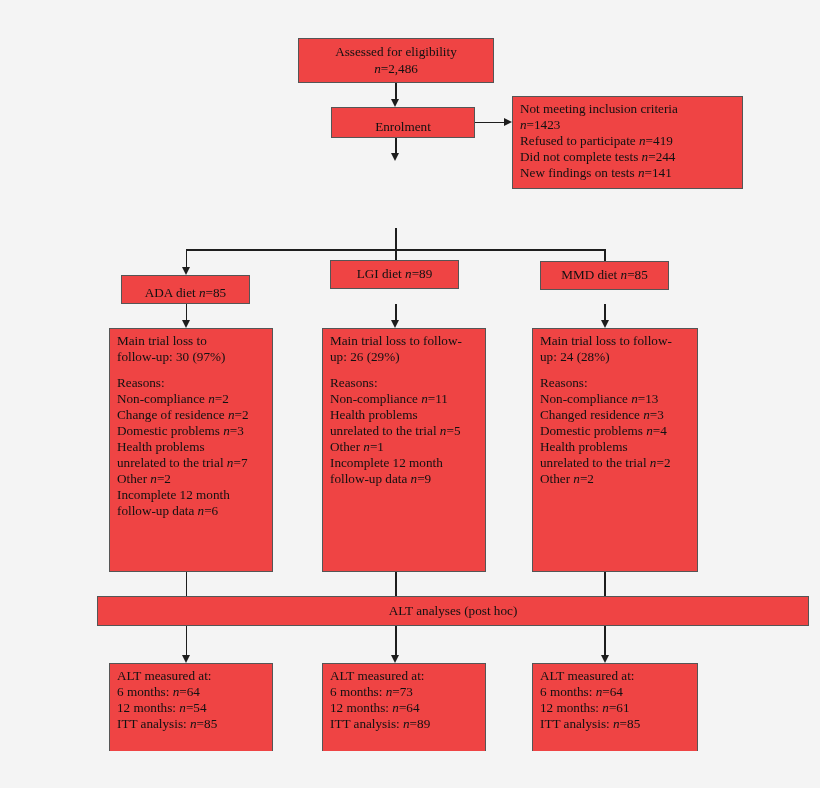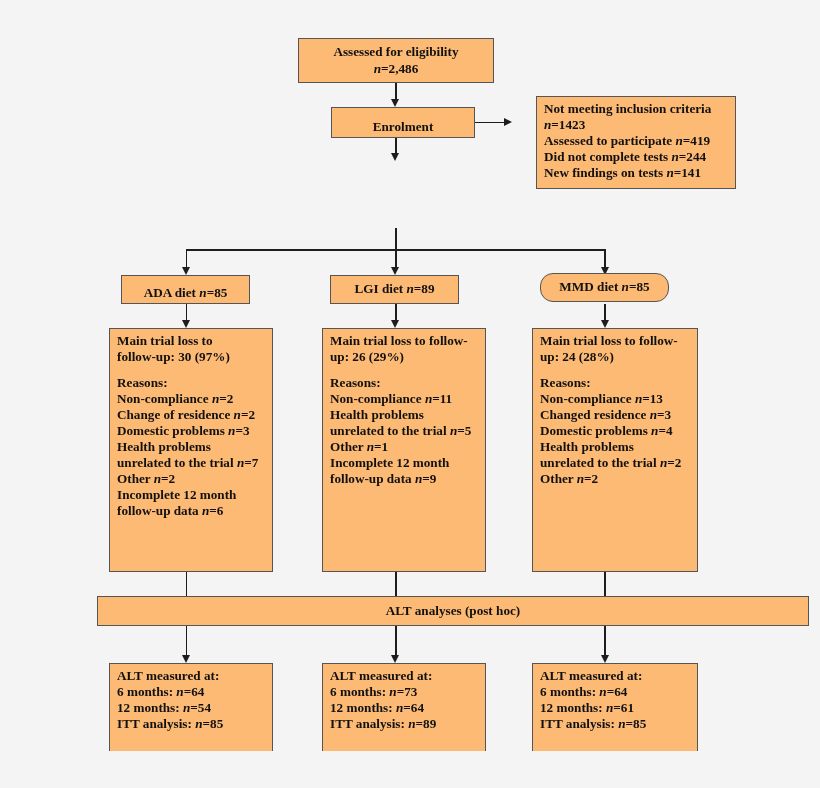--- a/index.html
+++ b/index.html
@@ -17,26 +17,25 @@
   }
   #canvas {
     position: relative;
     width: 820px;
     height: 788px;
     background: #f4f4f4;
   }
   .box {
     position: absolute;
     box-sizing: border-box;
-    background: #fdba74;
+    background: #ef4444;
     border: 1.5px solid #555555;
     font-size: 13.2px;
     line-height: 1.22;
     color: #111111;
-    font-weight: bold;
   }
   .box .inner {
     padding: 4px 7px;
   }
   .center-box {
     display: flex;
     align-items: center;
     justify-content: center;
     text-align: center;
   }
@@ -88,25 +87,25 @@
 
   <div class="box center-box" style="left:331px; top:107px; width:144px; height:31px;align-items:flex-end;">
     <div class="inner">
       <span class="txtline">Enrolment</span>
     </div>
   </div>
 
   <div class="line hline" style="left:475px; top:121.6px; width:29px;"></div>
   <div class="arrowhead-right" style="left:504px; top:117.8px;"></div>
 
-  <div class="box" style="left:512px; top:96px; width:200px; height:93px;margin-left:24px;">
+  <div class="box" style="left:512px; top:96px; width:231px; height:93px;">
     <div class="inner">
       <span class="txtline">Not meeting inclusion criteria</span>
       <span class="txtline"><span class="it">n</span><span>=1423</span></span>
-      <span class="txtline"><span>Assessed to participate </span><span class="it">n</span><span>=419</span></span>
+      <span class="txtline"><span>Refused to participate </span><span class="it">n</span><span>=419</span></span>
       <span class="txtline"><span>Did not complete tests </span><span class="it">n</span><span>=244</span></span>
       <span class="txtline"><span>New findings on tests </span><span class="it">n</span><span>=141</span></span>
     </div>
   </div>
 
   <div class="line vline" style="left:395px; top:138px; height:15px;"></div>
   <div class="arrowhead-down" style="left:391.2px; top:153px;"></div>
 
 
   <div class="line vline" style="left:395px; top:228px; height:22px;"></div>
@@ -120,27 +119,27 @@
 
   <div class="line vline" style="left:604.4px; top:249px; height:18px;"></div>
   <div class="arrowhead-down" style="left:600.6px; top:267px;"></div>
 
   <div class="box center-box" style="left:121px; top:275px; width:129px; height:29px;align-items:flex-end;">
     <div class="inner">
       <span class="txtline"><span>ADA diet </span><span class="it">n</span><span>=85</span></span>
     </div>
   </div>
 
-  <div class="box center-box" style="left:330px; top:275px; width:129px; height:29px;">
+  <div class="box center-box" style="left:330px; top:260px; width:129px; height:29px;">
     <div class="inner">
       <span class="txtline"><span>LGI diet </span><span class="it">n</span><span>=89</span></span>
     </div>
   </div>
 
-  <div class="box center-box" style="left:540px; top:273px; width:129px; height:29px;border-radius:13px;">
+  <div class="box center-box" style="left:540px; top:261px; width:129px; height:29px;">
     <div class="inner">
       <span class="txtline"><span>MMD diet </span><span class="it">n</span><span>=85</span></span>
     </div>
   </div>
 
   <div class="line vline" style="left:185.6px; top:304px; height:16px;"></div>
   <div class="arrowhead-down" style="left:181.8px; top:320px;"></div>
 
   <div class="line vline" style="left:395px; top:304px; height:16px;"></div>
   <div class="arrowhead-down" style="left:391.2px; top:320px;"></div>

